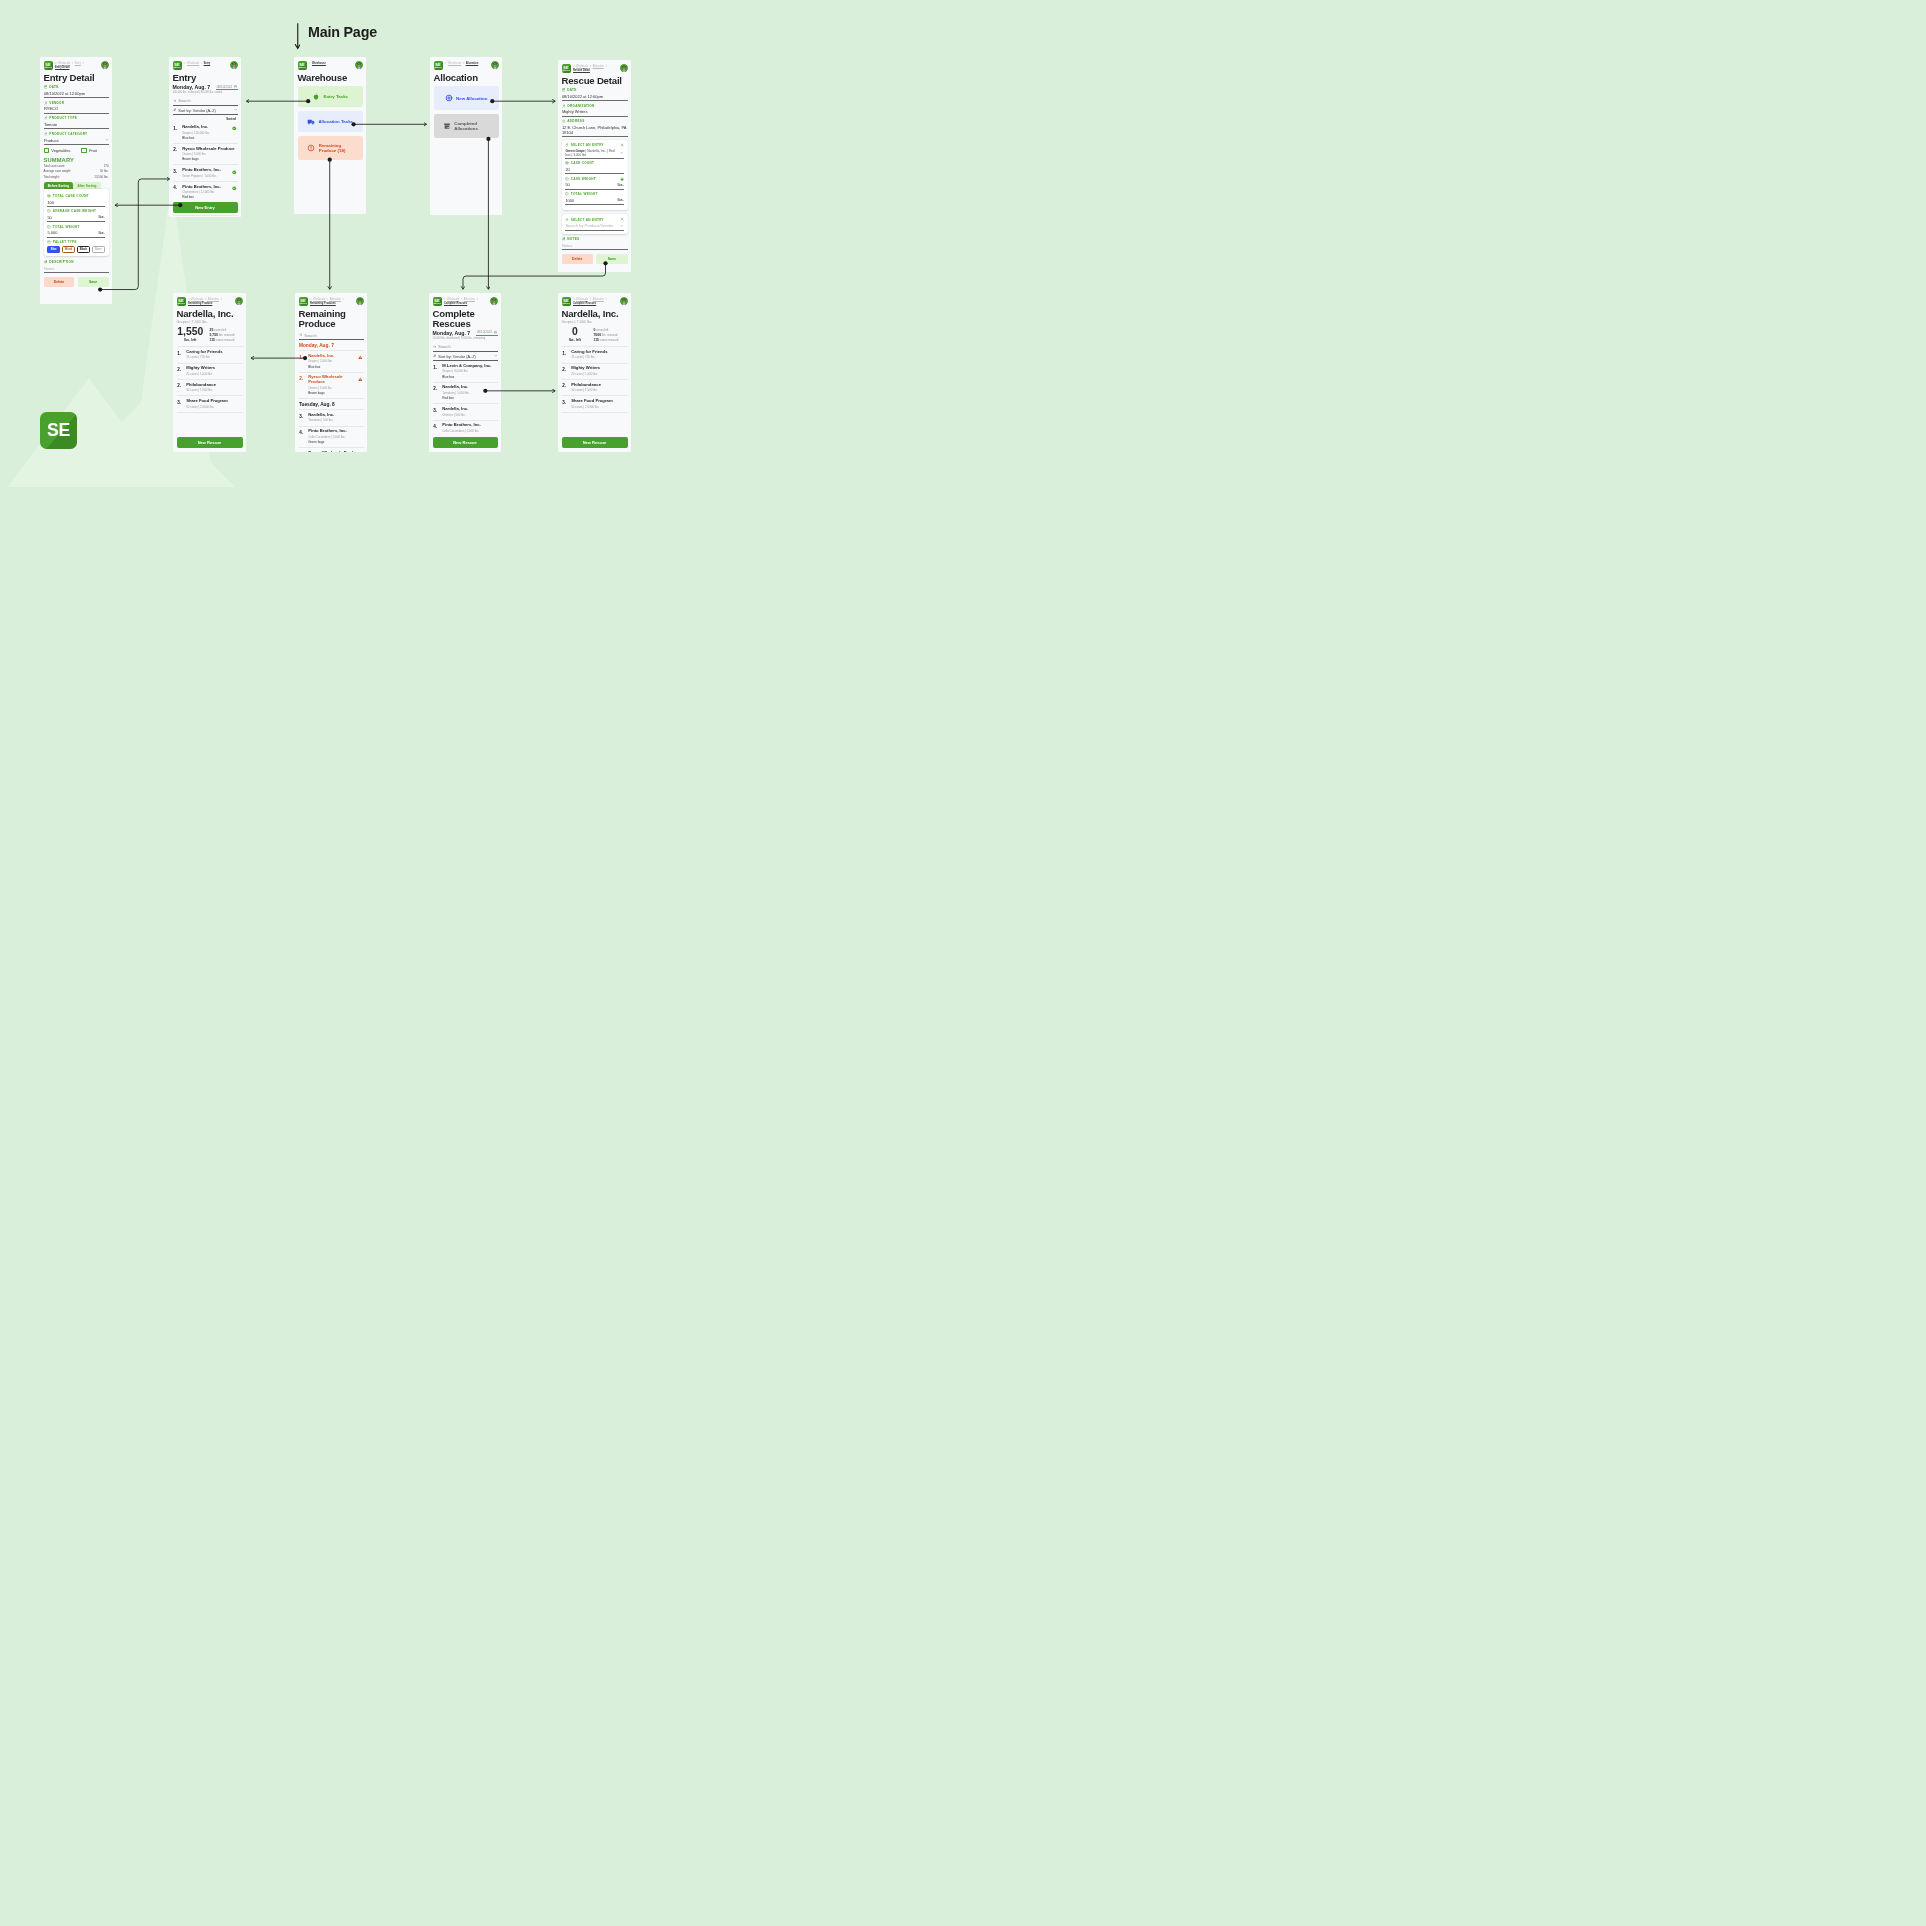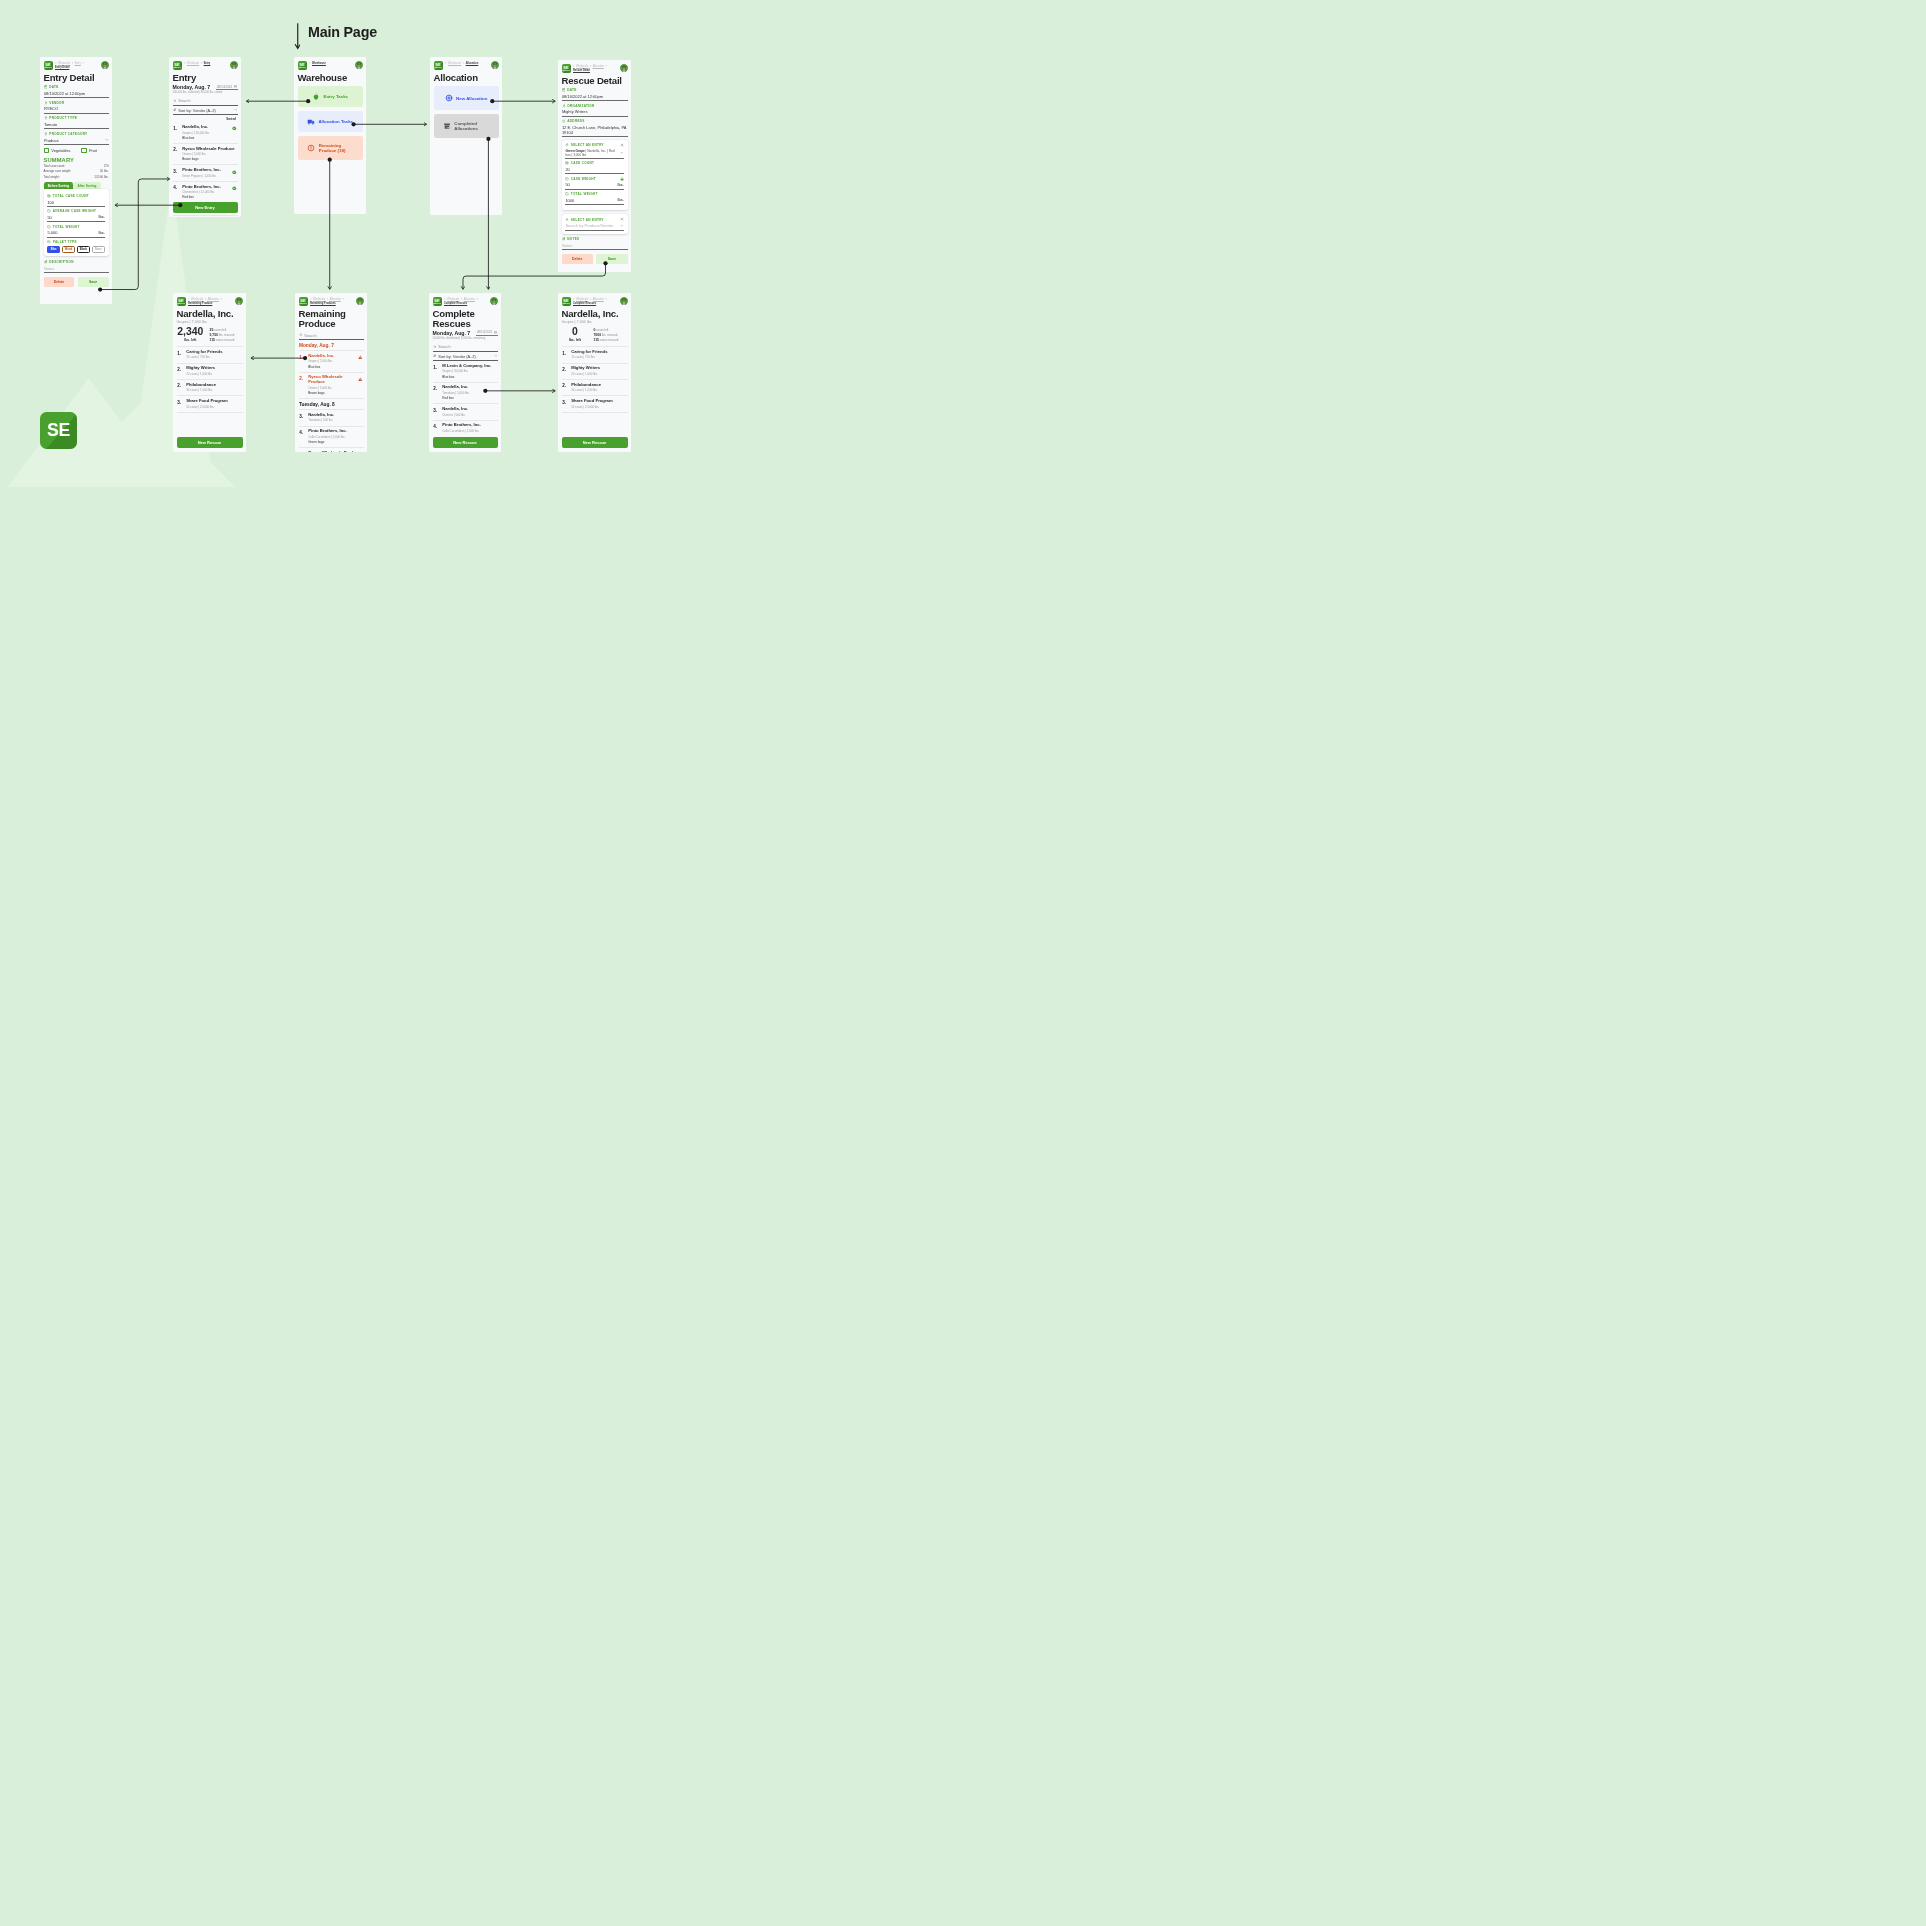--- a/index.html
+++ b/index.html
@@ -757,21 +757,21 @@
         <span class="cur">Remaining Produce</span>
     </div>
     <div class="avatar"><svg width="8" height="8" viewBox="0 0 21 21">
           <use href="#i-avatar"></use>
         </svg></div>
   </div>
   <div class="h1">Nardella, Inc.</div>
   <div class="lsub" style="font-size:3.7px;margin-top:0;">Grapes |  7,000 lbs.</div>
   <div class="statwrap">
     <div class="bigstat">
-        <div class="bignum">2,340</div>
+        <div class="bignum">1,550</div>
         <div class="bigcap">lbs. left</div>
       </div>
     <div class="ministats">
       <div><b>25</b><span> cases left</span></div>
       <div><b>5,750</b><span> lbs. rescued</span></div>
       <div><b>115</b><span> cases rescued</span></div>
     </div>
   </div>
   <div class="lrow">
       <div class="lnum">1.</div>

